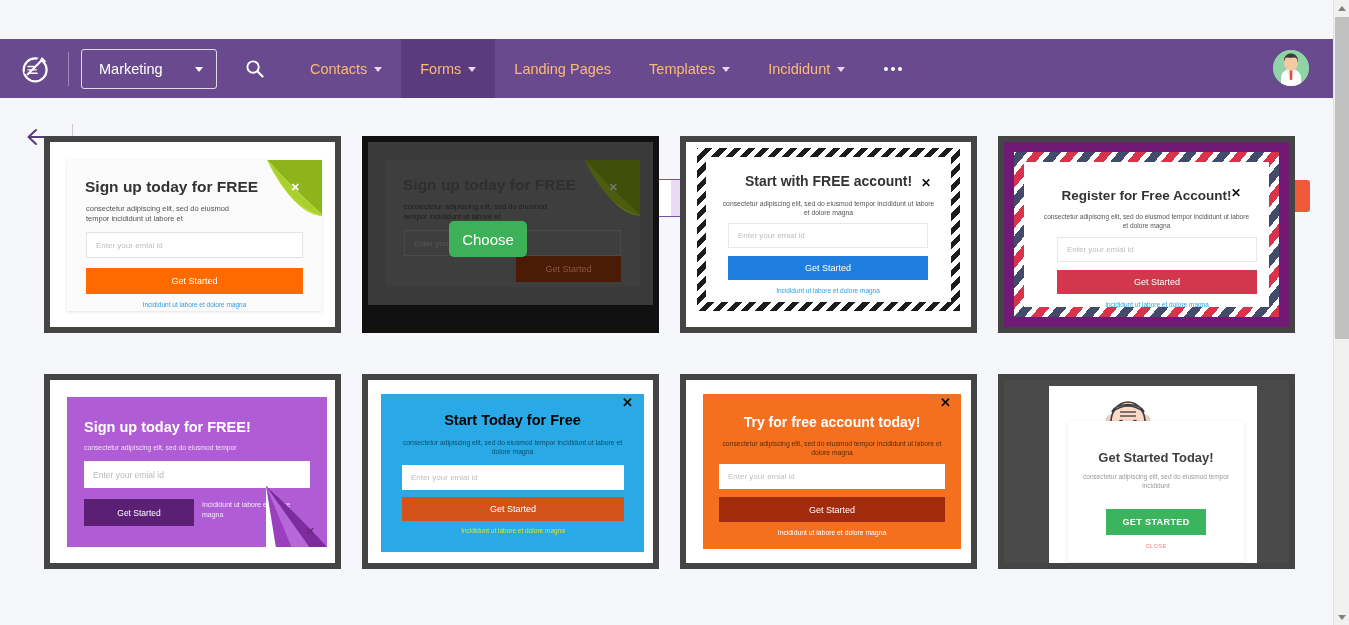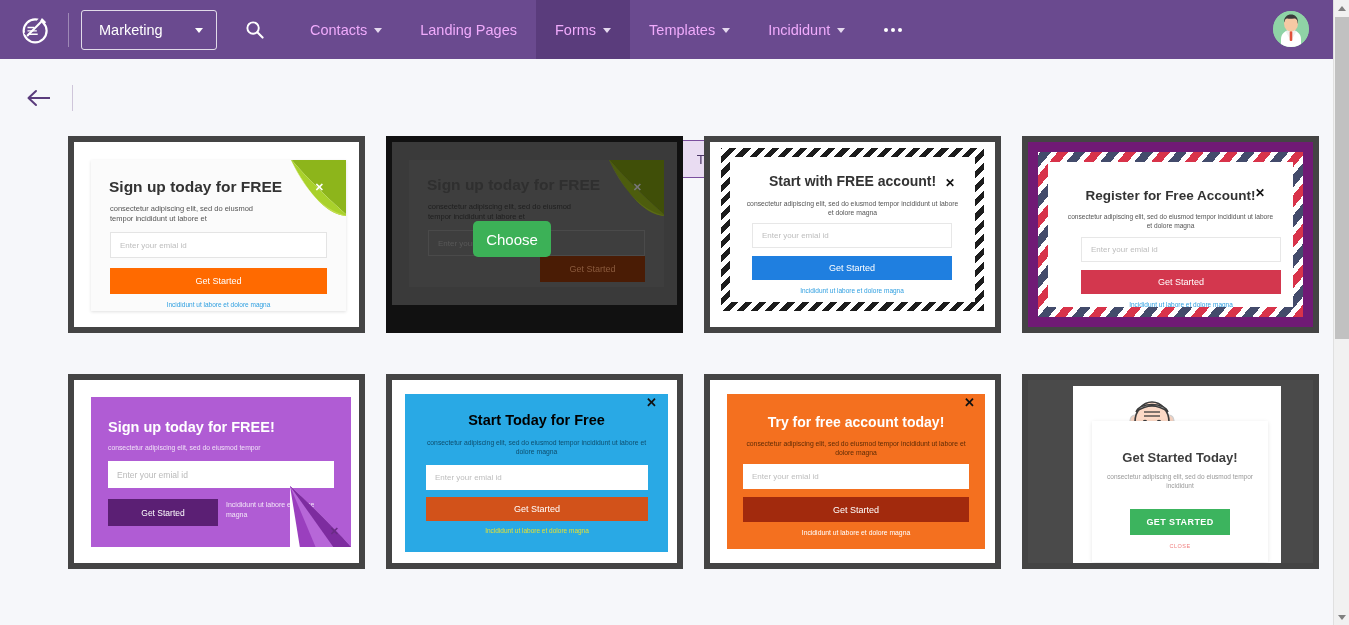--- a/index.html
+++ b/index.html
@@ -11,20 +11,21 @@
   }
 
   
   .topnav {
     height: 59px;
     background: #6a4a8f;
     display: flex;
     align-items: center;
     position: relative;
     padding-left: 8px;
+    margin-top: 39px;
   }
   .logo-wrap {
     width: 56px; height: 59px;
     display: flex; align-items: center; justify-content: center;
   }
   .logo-svg { width: 34px; height: 34px; display:block; }
   .logo-divider {
     width: 1px; height: 34px; background: rgba(255,255,255,0.35);
     margin: 0 12px 0 4px;
   }
@@ -51,21 +52,21 @@
   .nav-search {
     width: 74px; height: 59px;
     display:flex; align-items:center; justify-content:center;
     cursor: pointer;
   }
   .nav-search svg { width: 19px; height: 19px; }
   .nav-item {
     height: 59px;
     display: flex; align-items: center; gap: 7px;
     padding: 0 19px;
-    color: #f0abfc;
+    color: #fdba74;
     font-size: 14.5px;
     cursor: pointer;
     white-space: nowrap;
   }
   .nav-item.active { background: #5a3c7c; }
   .nav-item .caret { border-top-color: #e5d9ef; }
   .nav-dots {
     height: 59px; display: flex; align-items: center;
     padding: 0 20px; cursor: pointer; gap: 3px;
   }
@@ -125,21 +126,21 @@
     display:flex; align-items:center; justify-content:center;
     cursor: pointer; border: none;
     font-family: "Liberation Sans", sans-serif;
   }
 
   
   .grid {
     position: absolute;
     left: 0; top: 136px;
     width: 1334px;
-    padding: 0 0 0 68px;
+    padding: 0 0 0 44px;
   }
   .row { display: flex; gap: 21px; }
   .row.row2 { margin-top: 41px; }
 
   .card {
     width: 297px;
     height: 197px;
     position: relative;
     cursor: pointer;
     border: 6px solid #444444;
@@ -361,26 +362,26 @@
     <svg viewBox="0 0 20 20">
       <circle cx="8.5" cy="8.5" r="6" fill="none" stroke="#fff" stroke-width="2"></circle>
       <line x1="13" y1="13" x2="18.5" y2="18.5" stroke="#fff" stroke-width="2.2" stroke-linecap="round"></line>
     </svg>
   </div>
 
   <div class="nav-item">
     <span>Contacts</span>
     <span class="caret"></span>
   </div>
-  <div class="nav-item">
-    <span>Landing Pages</span>
-  </div>
   <div class="nav-item active">
     <span>Forms</span>
     <span class="caret"></span>
+  </div>
+  <div class="nav-item">
+    <span>Landing Pages</span>
   </div>
   <div class="nav-item">
     <span>Templates</span>
     <span class="caret"></span>
   </div>
   <div class="nav-item">
     <span>Incididunt</span>
     <span class="caret"></span>
   </div>
 

